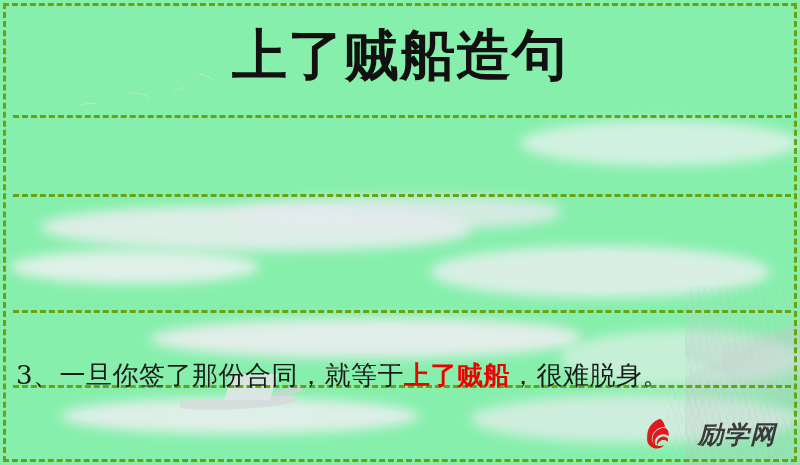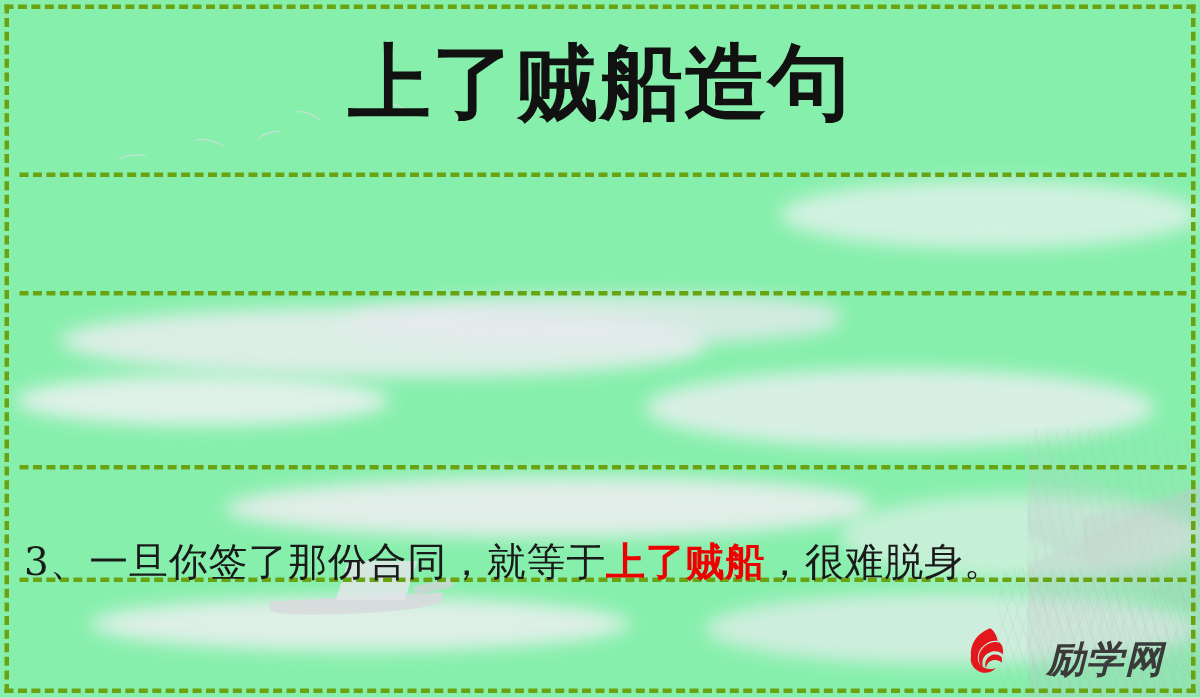--- a/index.html
+++ b/index.html
@@ -178,21 +178,21 @@
     font-weight: bold;
   }
 
   
   .logo {
     position: absolute;
     right: 24px;
     bottom: 13px;
     z-index: 6;
     display: flex;
-    align-items: flex-end;
+    align-items: center;
     gap: 25px;
   }
   .logo-mark {
     width: 36px; height: 36px;
     position: relative;
     flex: 0 0 auto;
   }
   .logo-text {
     font-family: "DejaVu Sans", "Liberation Sans", sans-serif;
     font-size: 25px;

